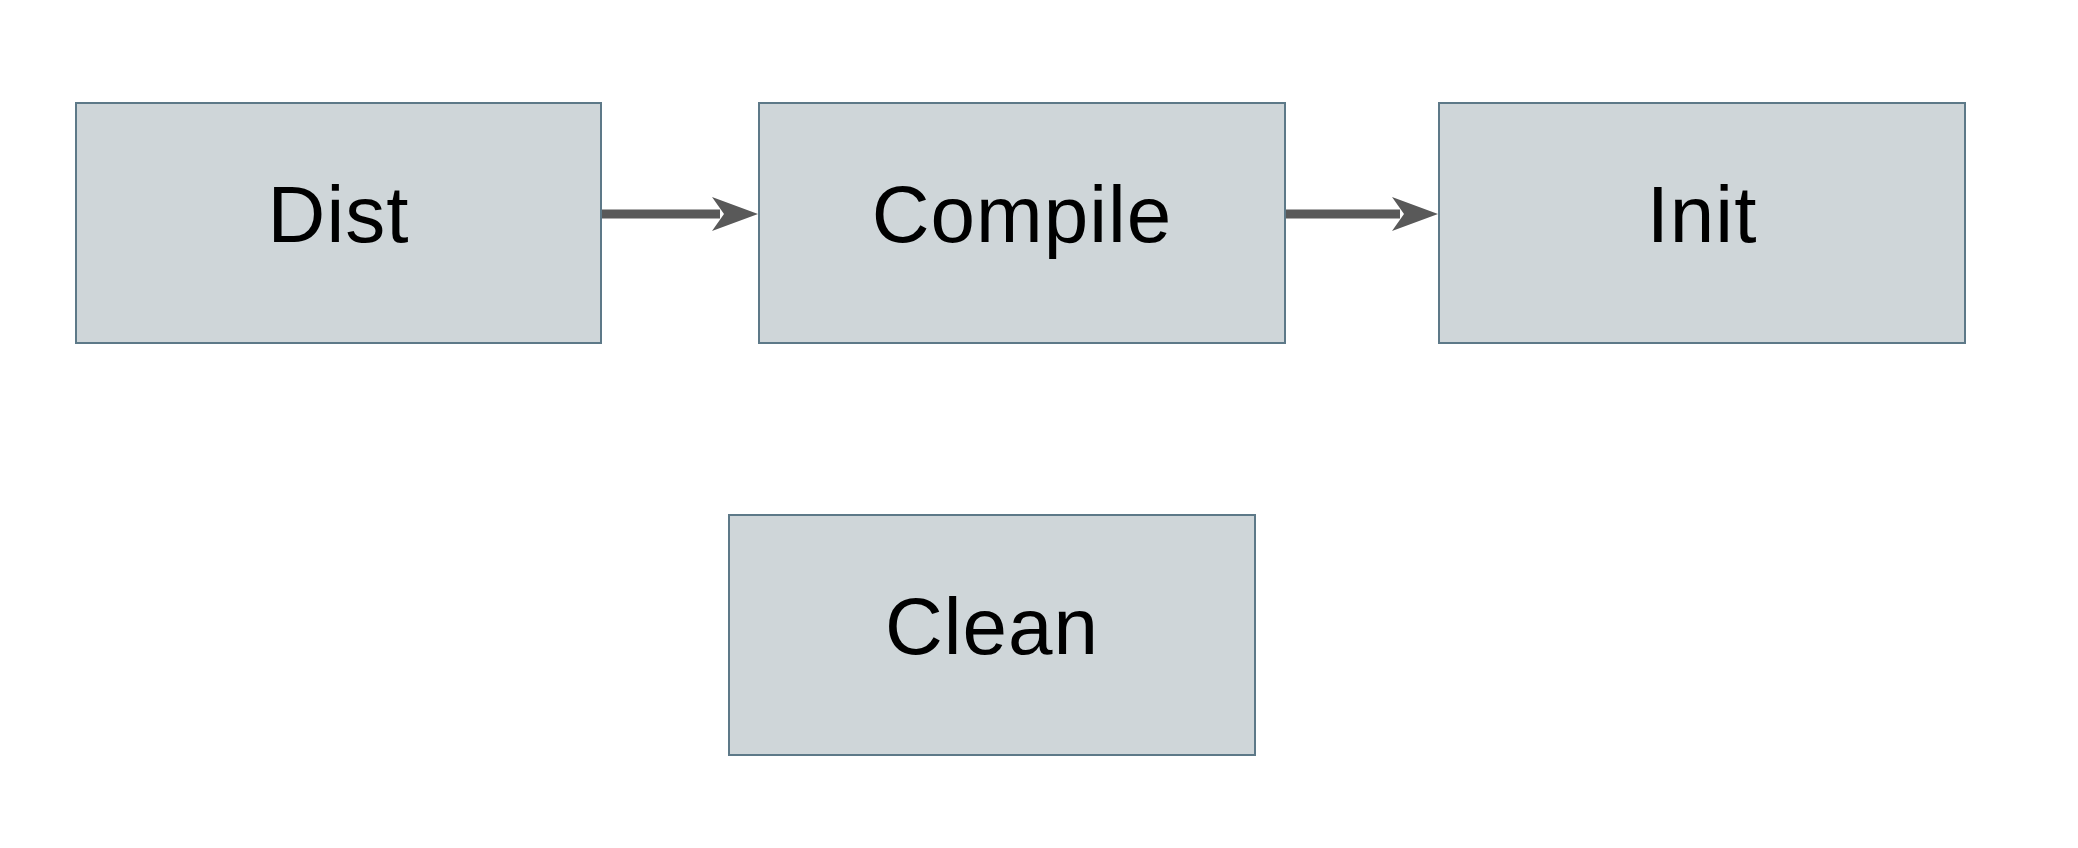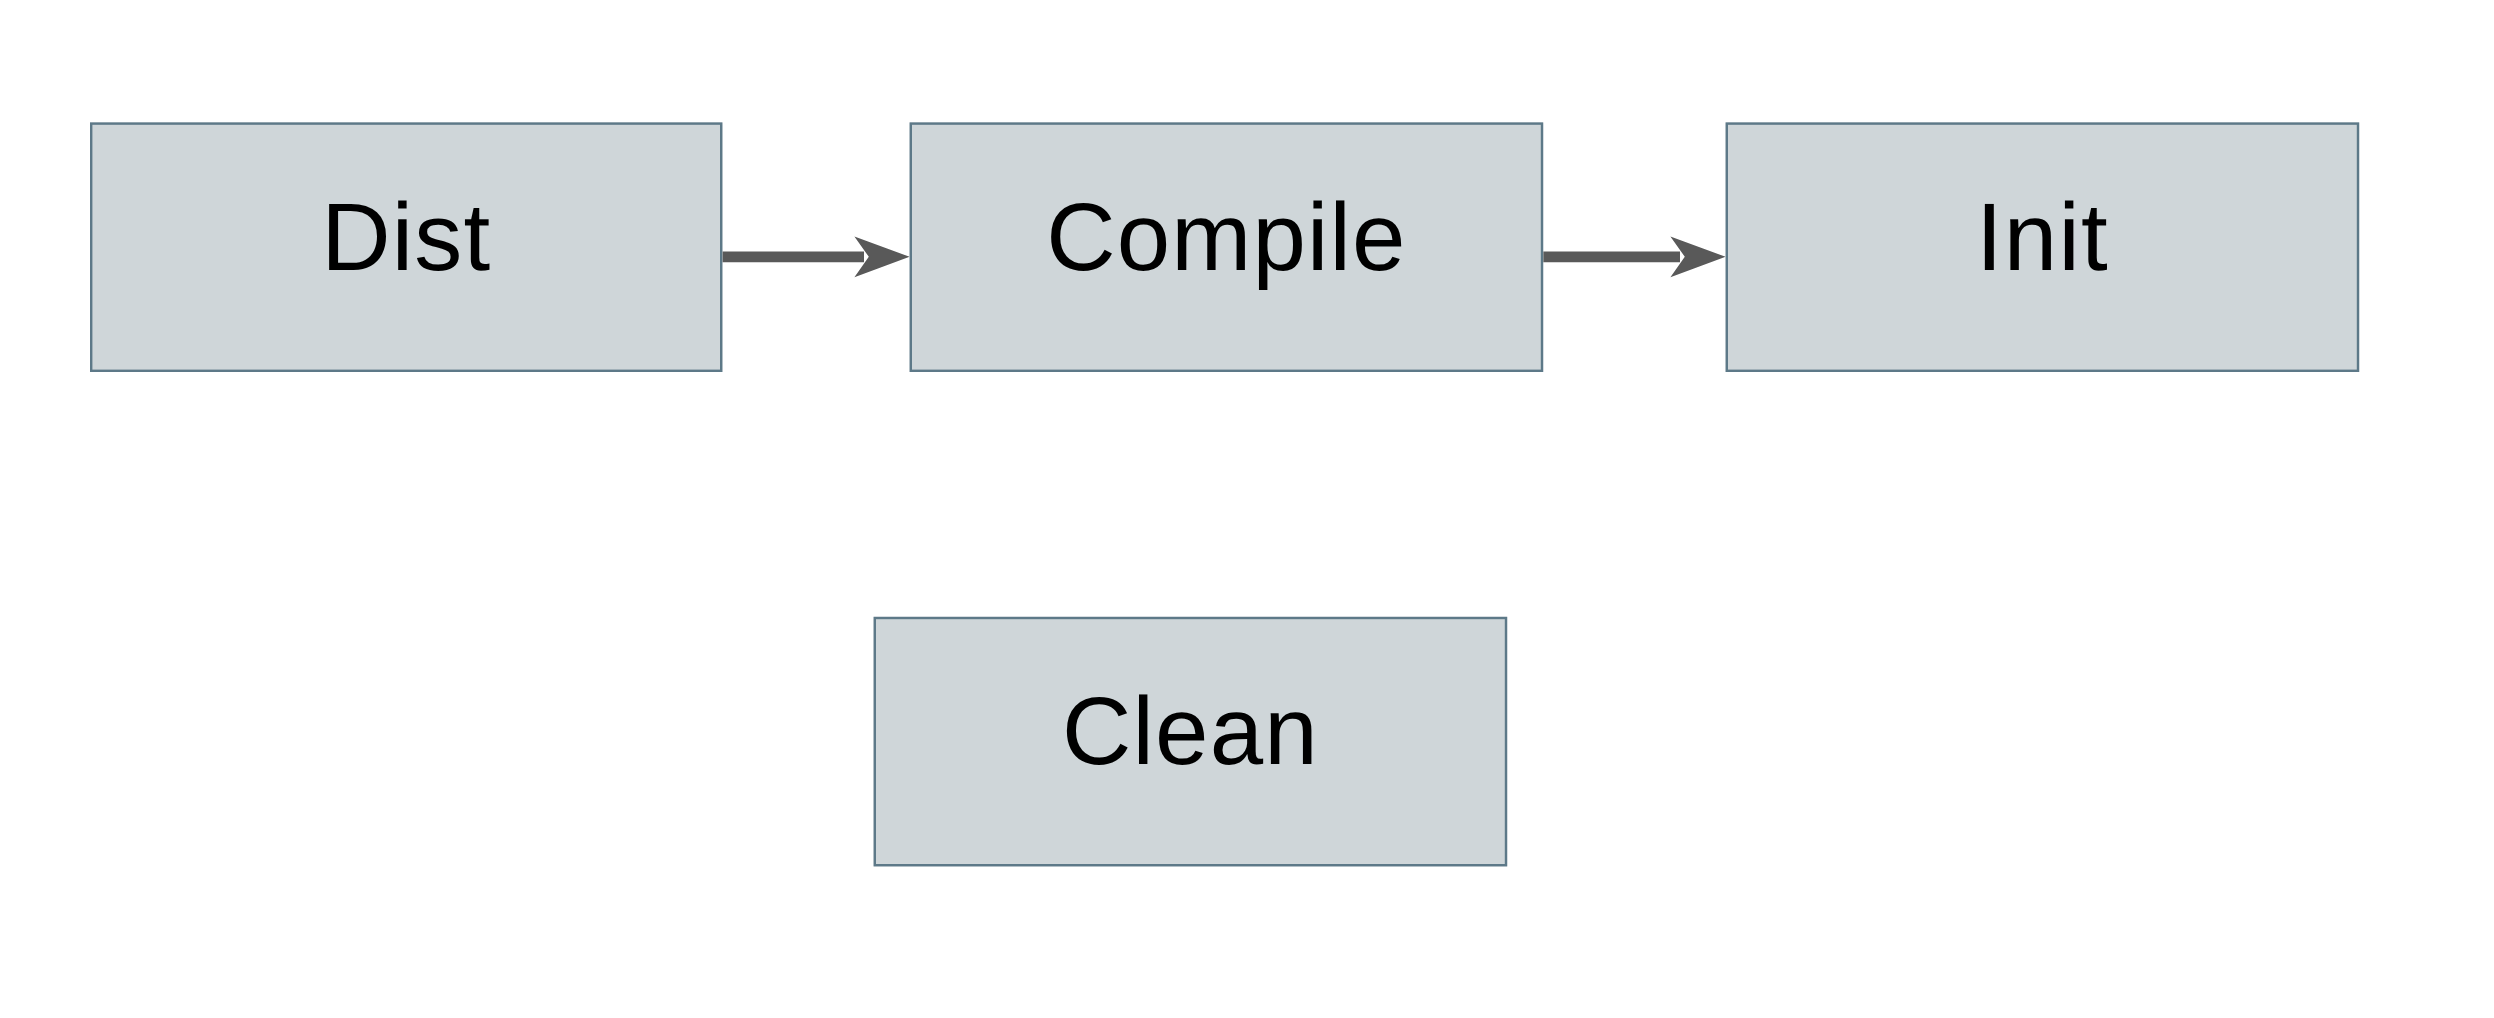--- a/index.html
+++ b/index.html
@@ -18,21 +18,21 @@
   .canvas {
     position: relative;
     width: 2078px;
     height: 848px;
     background: var(--background);
     overflow: hidden;
   }
   .node {
     position: absolute;
     width: 528px;
-    height: 208px;
+    height: 242px;
     background: var(--node-fill);
     border: 2px solid var(--node-border);
     display: flex;
     align-items: center;
     justify-content: center;
   }
   .node-label {
     font-size: 80px;
     font-weight: 400;
     color: var(--label-text);

